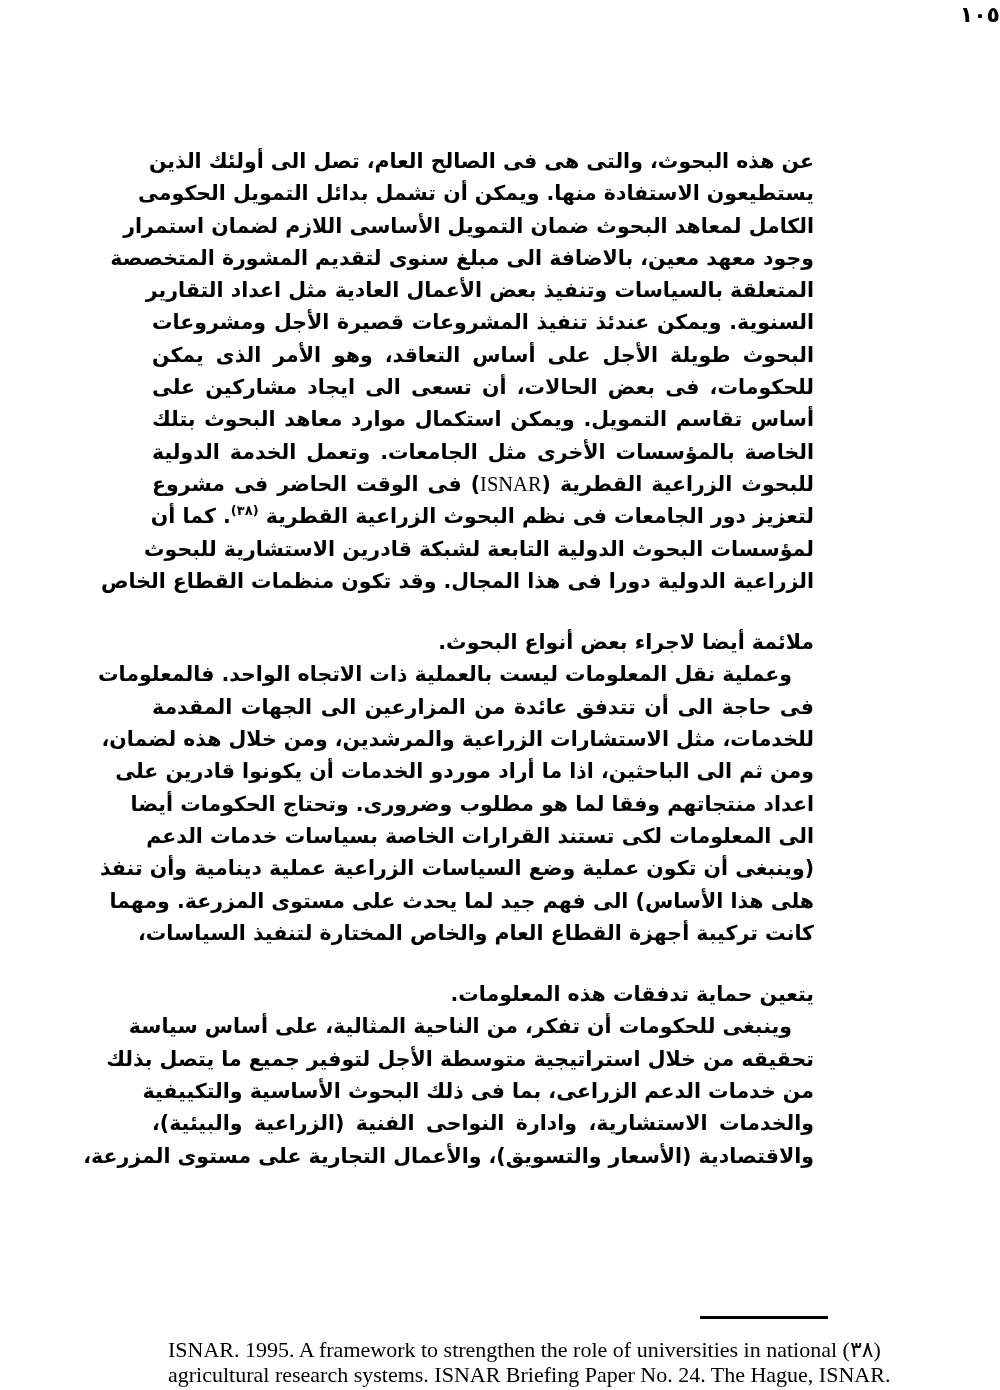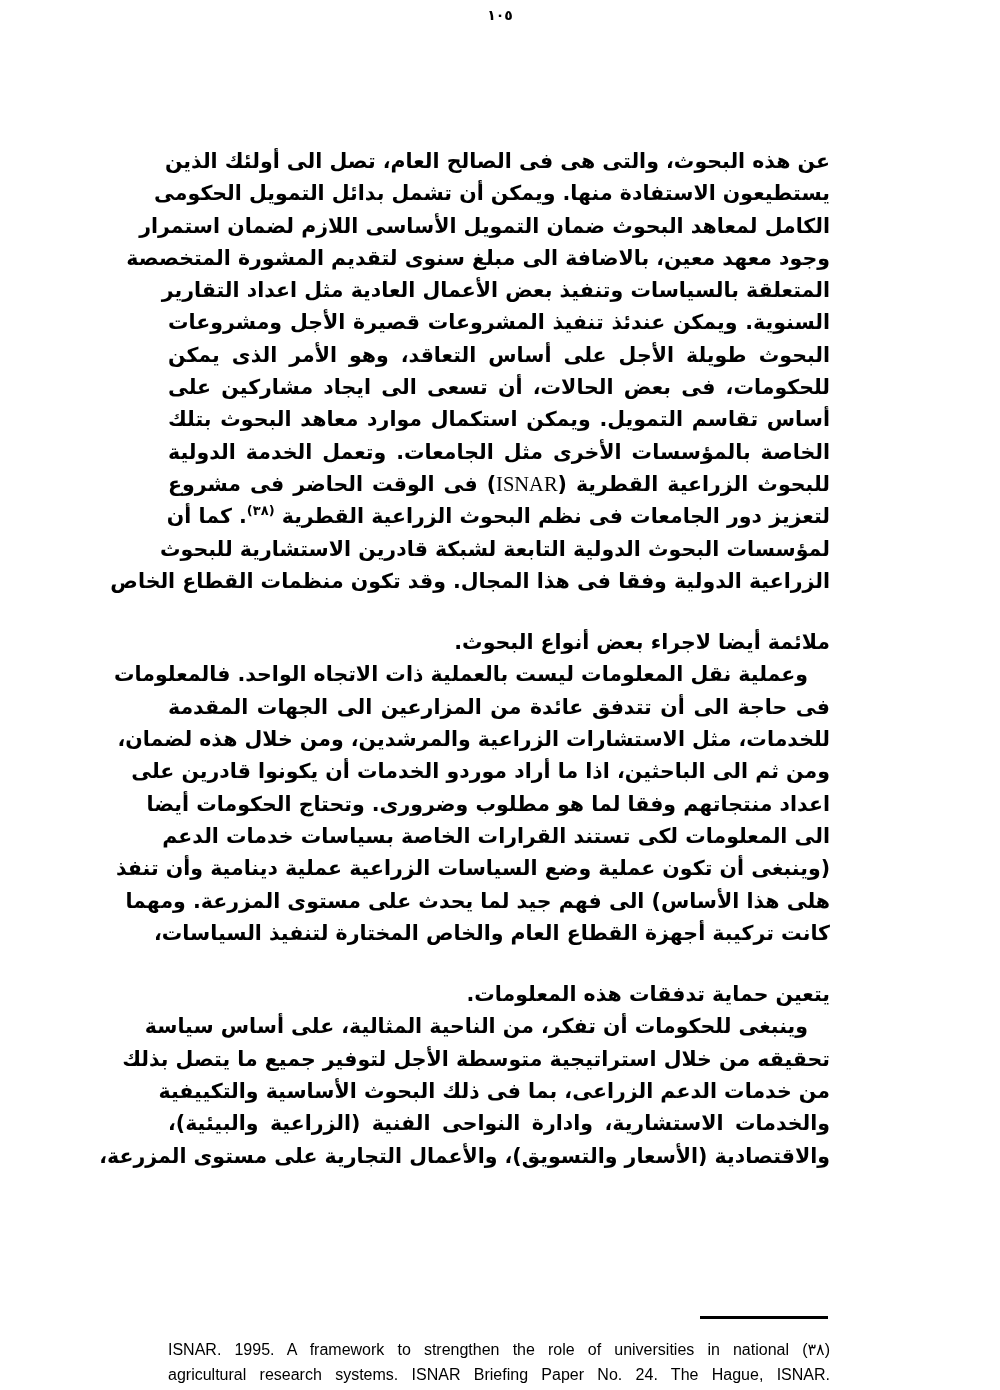--- a/index.html
+++ b/index.html
@@ -12,31 +12,31 @@
       height: 1390px;
       position: relative;
       overflow: hidden;
       color: #000000;
     }
     .page-number {
       position: absolute;
       top: 0px;
       left: 0;
       width: 1000px;
-      text-align: center;
+      text-align: right;
       font-family: "DejaVu Sans", sans-serif;
-      font-size: 14px;
+      font-size: 22px;
       line-height: 30px;
       font-weight: bold;
       direction: rtl;
     }
     .body-text {
       position: absolute;
       top: 145px;
-      left: 168px;
+      left: 152px;
       width: 662px;
       direction: rtl;
       font-family: "DejaVu Sans", sans-serif;
       font-size: 20.5px;
       font-weight: bold;
       line-height: 32.3px;
     }
     .line {
       display: block;
       white-space: nowrap;
@@ -68,22 +68,22 @@
       left: 700px;
       width: 128px;
       height: 3px;
       background: #000000;
     }
     .footnote {
       position: absolute;
       top: 1337px;
       left: 168px;
       width: 662px;
-      font-family: Liberation Sans, sans-serif;
-      font-size: 16px;
+      font-family: Liberation Serif, serif;
+      font-size: 22px;
       line-height: 25px;
       direction: ltr;
     }
     .fn-line {
       display: block;
       white-space: nowrap;
       text-align: justify;
       text-align-last: justify;
     }
   </style>
@@ -99,21 +99,21 @@
   <span class="line">وجود معهد معين، بالاضافة الى مبلغ سنوى لتقديم المشورة المتخصصة</span>
   <span class="line">المتعلقة بالسياسات وتنفيذ بعض الأعمال العادية مثل اعداد التقارير</span>
   <span class="line">السنوية. ويمكن عندئذ تنفيذ المشروعات قصيرة الأجل ومشروعات</span>
   <span class="line">البحوث طويلة الأجل على أساس التعاقد، وهو الأمر الذى يمكن</span>
   <span class="line">للحكومات، فى بعض الحالات، أن تسعى الى ايجاد مشاركين على</span>
   <span class="line">أساس تقاسم التمويل. ويمكن استكمال موارد معاهد البحوث بتلك</span>
   <span class="line">الخاصة بالمؤسسات الأخرى مثل الجامعات. وتعمل الخدمة الدولية</span>
   <span class="line"><span>للبحوث الزراعية القطرية (</span><span class="ltr">ISNAR</span><span>) فى الوقت الحاضر فى مشروع</span></span>
   <span class="line"><span>لتعزيز دور الجامعات فى نظم البحوث الزراعية القطرية </span><span class="sup">(٣٨)</span><span>. كما أن</span></span>
   <span class="line">لمؤسسات البحوث الدولية التابعة لشبكة قادرين الاستشارية للبحوث</span>
-  <span class="line">الزراعية الدولية وفقا فى هذا المجال. وقد تكون منظمات القطاع الخاص</span>
+  <span class="line">الزراعية الدولية دورا فى هذا المجال. وقد تكون منظمات القطاع الخاص</span>
   <span class="line last">ملائمة أيضا لاجراء بعض أنواع البحوث.</span>
   <span class="line indent">وعملية نقل المعلومات ليست بالعملية ذات الاتجاه الواحد. فالمعلومات</span>
   <span class="line">فى حاجة الى أن تتدفق عائدة من المزارعين الى الجهات المقدمة</span>
   <span class="line">للخدمات، مثل الاستشارات الزراعية والمرشدين، ومن خلال هذه لضمان،</span>
   <span class="line">ومن ثم الى الباحثين، اذا ما أراد موردو الخدمات أن يكونوا قادرين على</span>
   <span class="line">اعداد منتجاتهم وفقا لما هو مطلوب وضرورى. وتحتاج الحكومات أيضا</span>
   <span class="line">الى المعلومات لكى تستند القرارات الخاصة بسياسات خدمات الدعم</span>
   <span class="line">(وينبغى أن تكون عملية وضع السياسات الزراعية عملية دينامية وأن تنفذ</span>
   <span class="line">هلى هذا الأساس) الى فهم جيد لما يحدث على مستوى المزرعة. ومهما</span>
   <span class="line">كانت تركيبة أجهزة القطاع العام والخاص المختارة لتنفيذ السياسات،</span>

